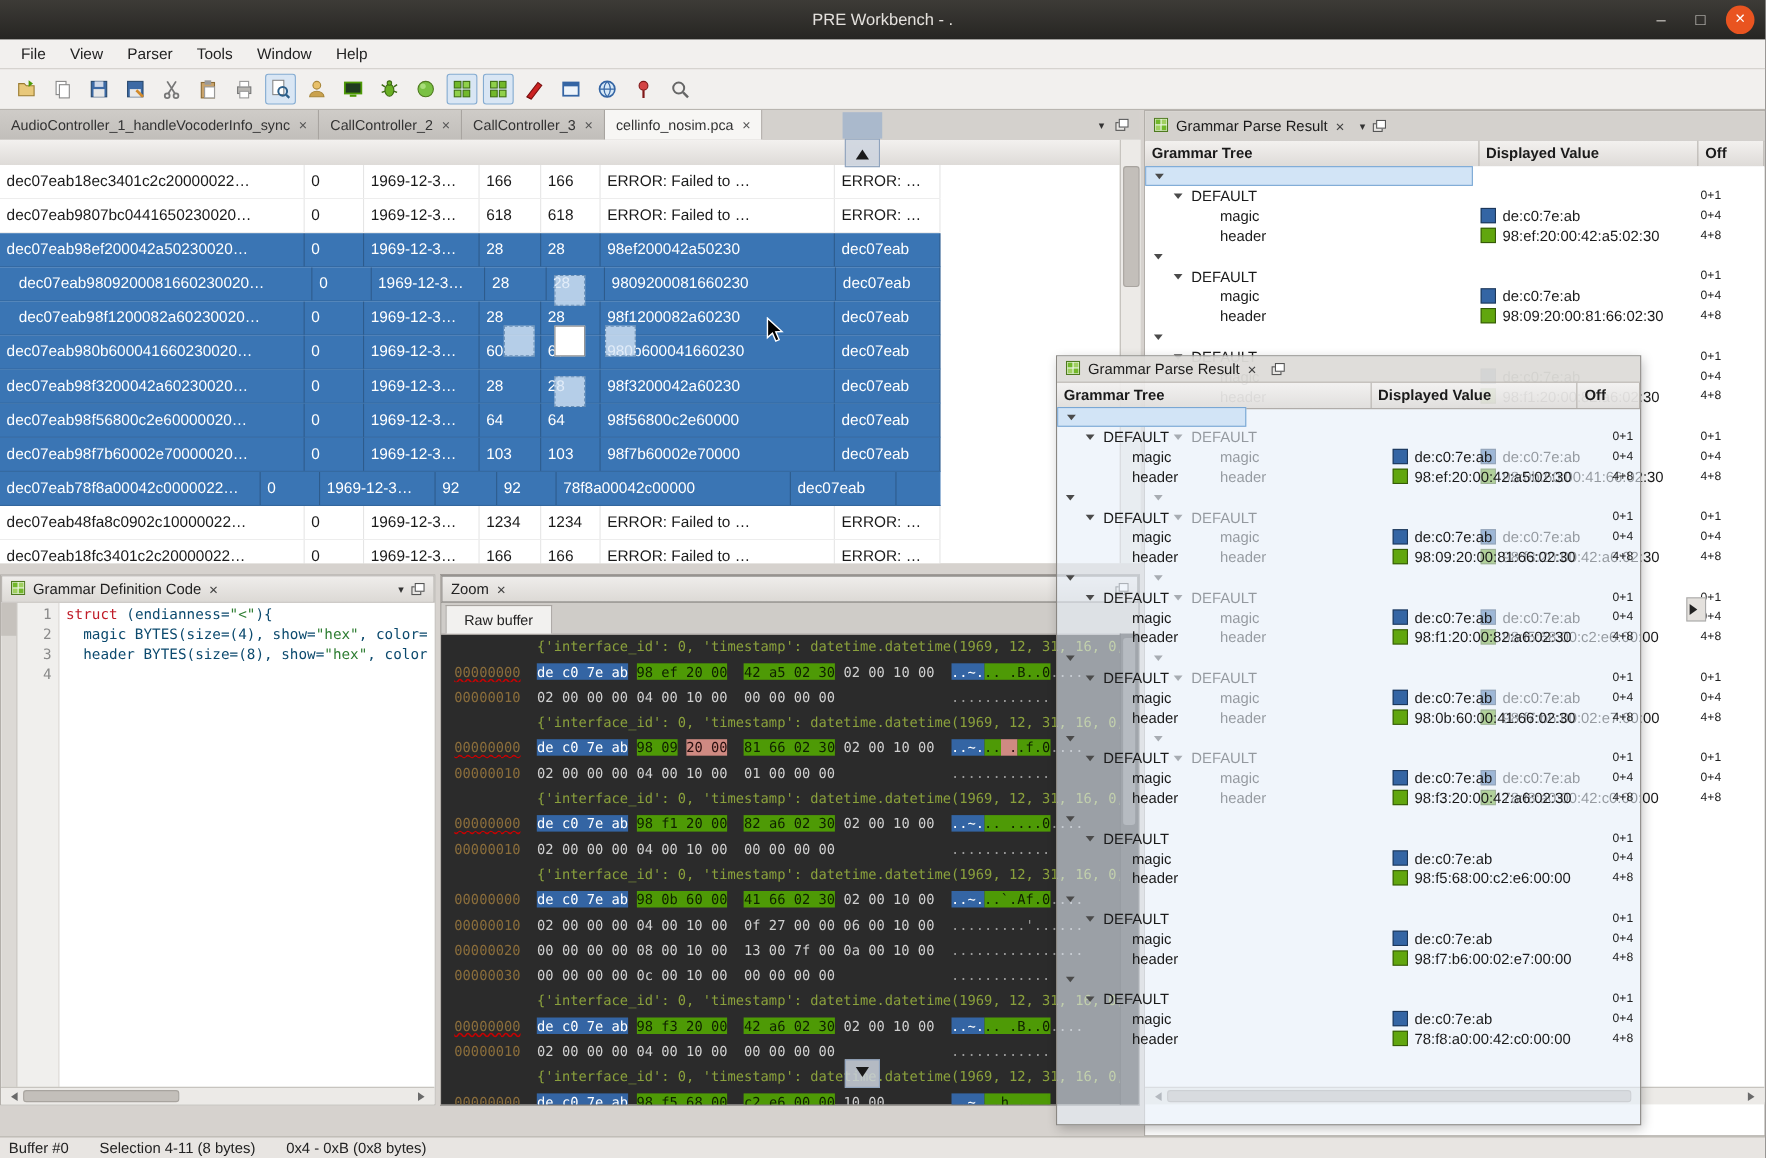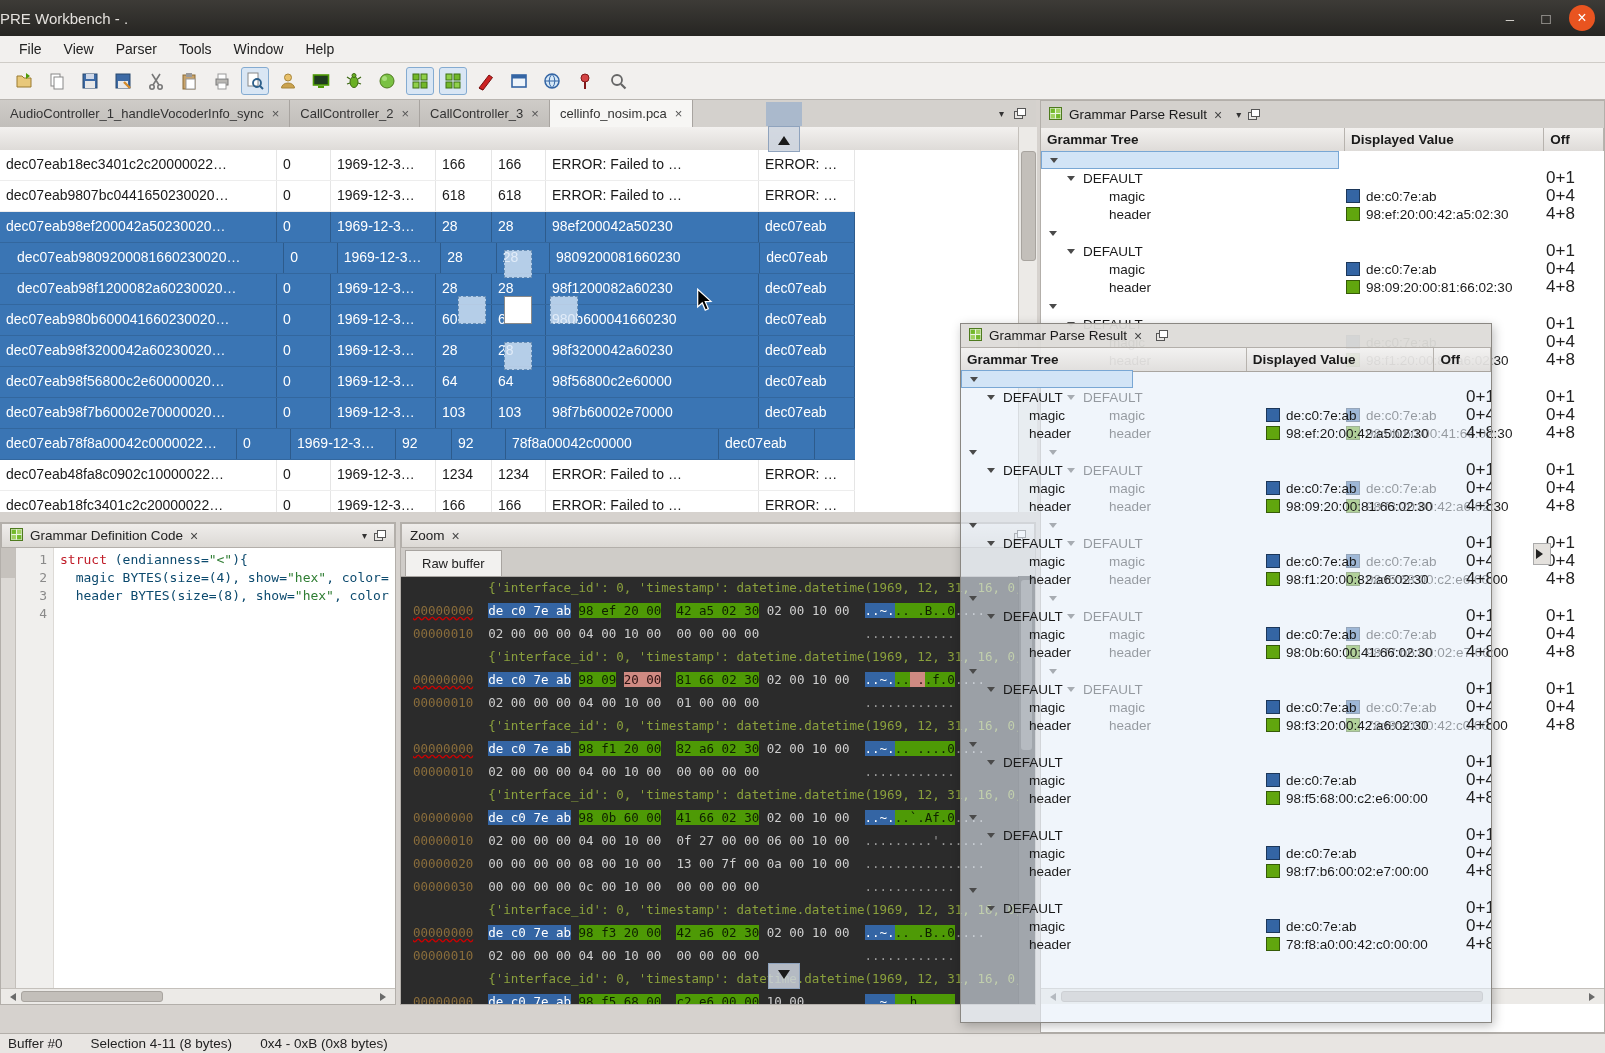--- a/index.html
+++ b/index.html
@@ -1,21 +1,21 @@
 <!DOCTYPE html>
 <html><head>
 <meta charset="utf-8">
 <style>
   html,body{margin:0;padding:0;background:#555;}
   #root{position:relative;width:1605px;height:1053px;background:#d6d2ce;overflow:hidden;
         font-family:"Liberation Sans",sans-serif;color:#1a1a1a;}
   
   #titlebar{position:absolute;left:0;top:0;width:1605px;height:36px;
     background:linear-gradient(#3d3b37,#262522);display:flex;align-items:center;}
-  .win-title{flex:1;text-align:left;color:#e4e1dd;font-size:15px;}
+  .win-title{flex:1;text-align:center;color:#e4e1dd;font-size:15px;}
   .win-btns{position:absolute;right:10px;top:5px;display:flex;gap:10px;align-items:center;}
   .wb{width:26px;height:26px;border-radius:50%;display:flex;align-items:center;justify-content:center;
       color:#cfccc7;font-size:15px;}
   .wb.close{background:#e95420;color:#fff;font-size:16px;}
   
   #menubar{position:absolute;left:0;top:36px;width:1605px;height:27px;background:#f2f0ee;
     border-bottom:1px solid #cfccc7;display:flex;align-items:center;padding-left:8px;box-sizing:border-box;}
   .menu-item{padding:4px 11px;font-size:14px;color:#222;}
   #toolbar{position:absolute;left:0;top:63px;width:1605px;height:37px;background:#f2f0ee;
     border-bottom:1px solid #b9b5b0;display:flex;align-items:center;gap:5px;padding-left:10px;box-sizing:border-box;}
@@ -95,21 +95,21 @@
   .tree-colhdr .th2{box-sizing:border-box;border-right:1px solid #b7b3ae;font-size:13.5px;font-weight:bold;
     display:flex;align-items:center;padding-left:6px;white-space:nowrap;overflow:hidden;}
   .treewrap{position:absolute;left:0;right:0;overflow:hidden;background:#fff;}
   .tgroup{margin-bottom:1px;}
   .trw{position:relative;height:18px;display:flex;align-items:center;font-size:13.5px;box-sizing:border-box;}
   .chev{width:0;height:0;border:4px solid transparent;border-top:5px solid #4a4a4a;margin-left:8px;margin-top:4px;}
   .chev.ind1{margin-left:26px;}
   .tlabel{margin-left:8px;color:#1a1a1a;white-space:nowrap;}
   .tlabel.ind2{margin-left:68px;}
   .val{position:absolute;left:305px;display:flex;align-items:center;gap:6px;white-space:nowrap;}
-  .off{position:absolute;left:505px;font-size:17px;color:#222;white-space:nowrap;}
+  .off{position:absolute;left:505px;font-size:11px;color:#222;white-space:nowrap;}
   .swatch{width:12px;height:12px;border:1px solid rgba(0,0,0,0.45);display:inline-block;}
   .trw.rsel{background:#d2e4f6;border:1px solid #79a7d4;width:298px;}
   #rp-collapse{position:absolute;left:492px;top:442px;width:16px;height:20px;background:#e4e1dd;border:1px solid #aaa;
     display:flex;align-items:center;justify-content:center;}
   .mini-right{width:0;height:0;border:5px solid transparent;border-left:7px solid #222;}
   
   #floating{position:absolute;left:960px;top:323px;width:532px;height:700px;z-index:50;
     border:1px solid #8a8782;box-shadow:2px 3px 10px rgba(0,0,0,0.25);box-sizing:border-box;background:rgba(230,239,248,0.60);}
   #fl-hdr{height:24px;background:rgba(220,217,213,0.88);border-bottom:1px solid #b3afaa;
     display:flex;align-items:center;gap:7px;padding:0 8px;font-size:13.5px;box-sizing:border-box;}

